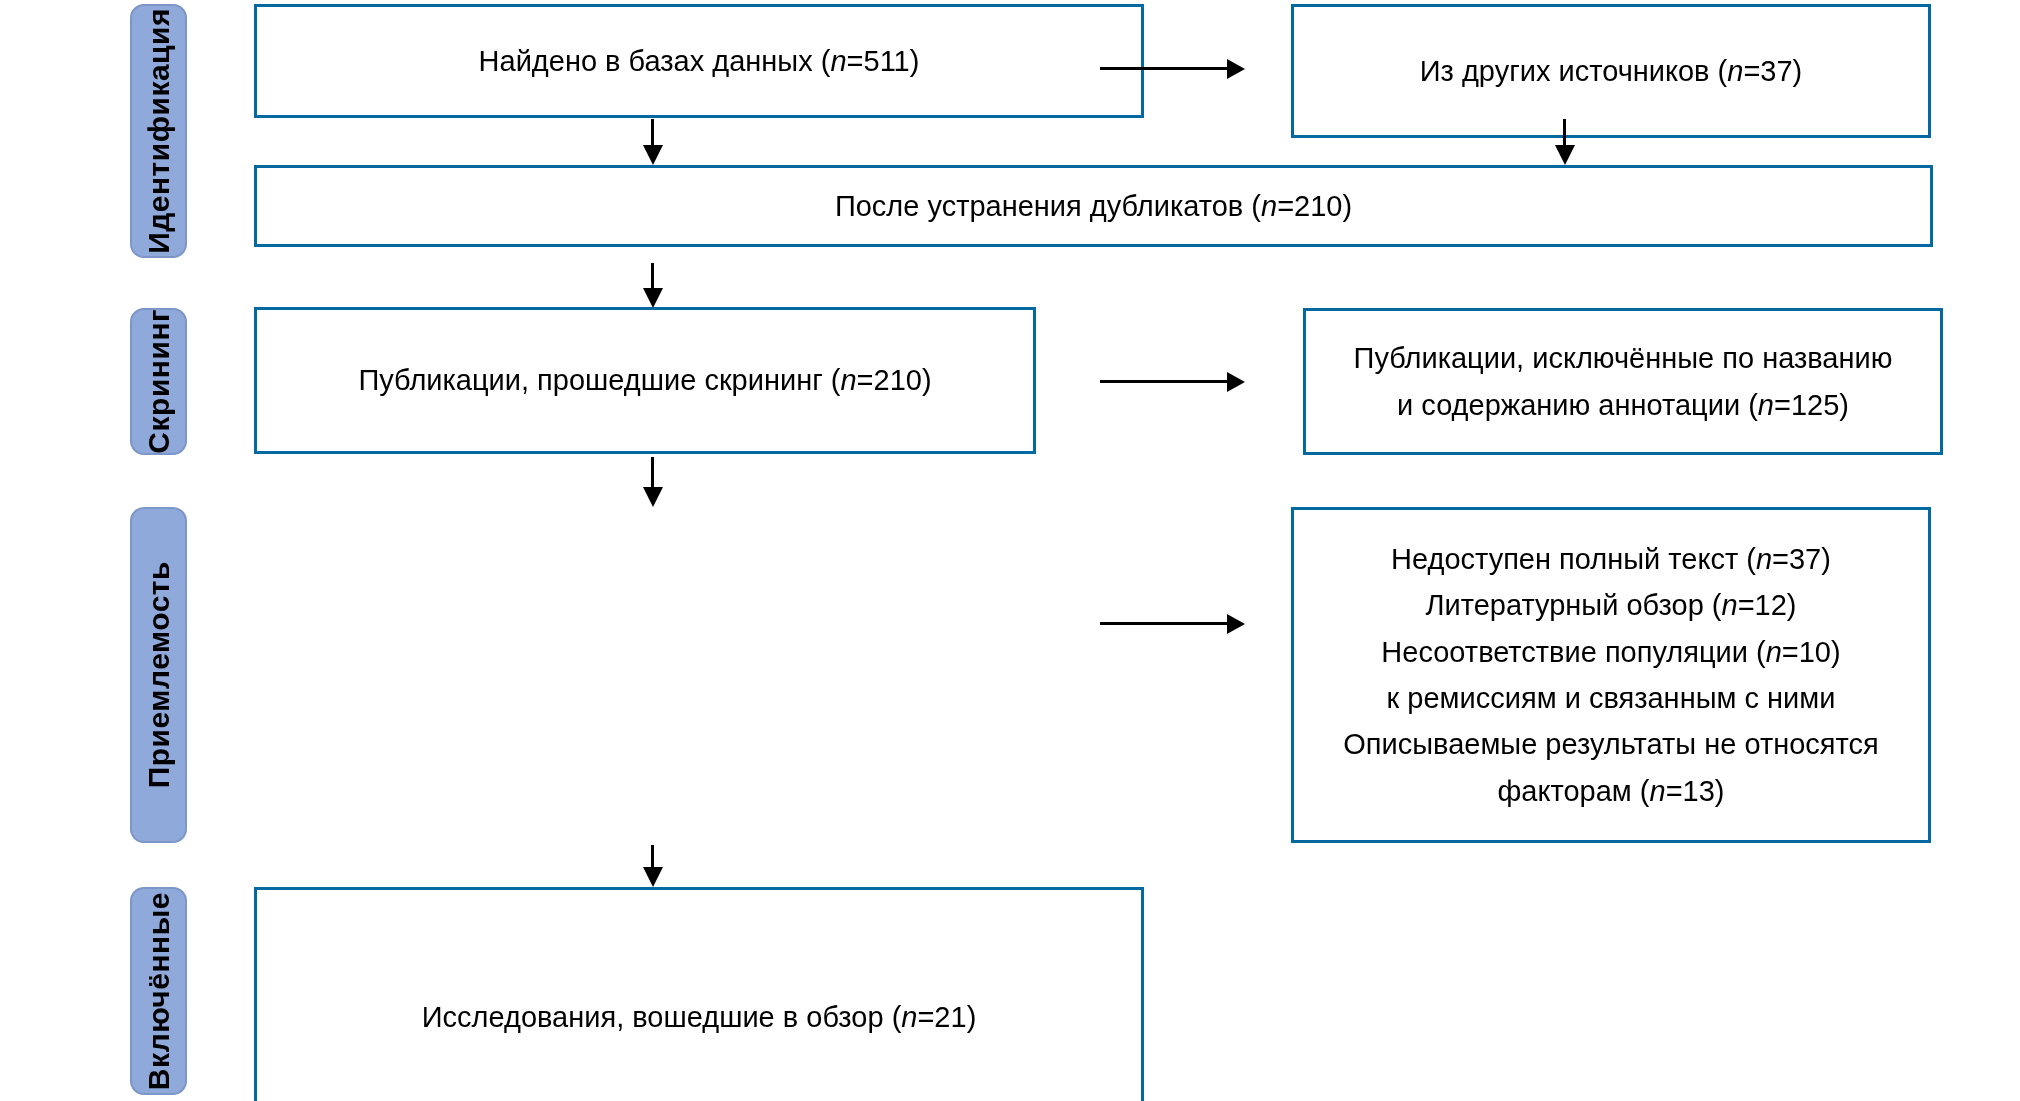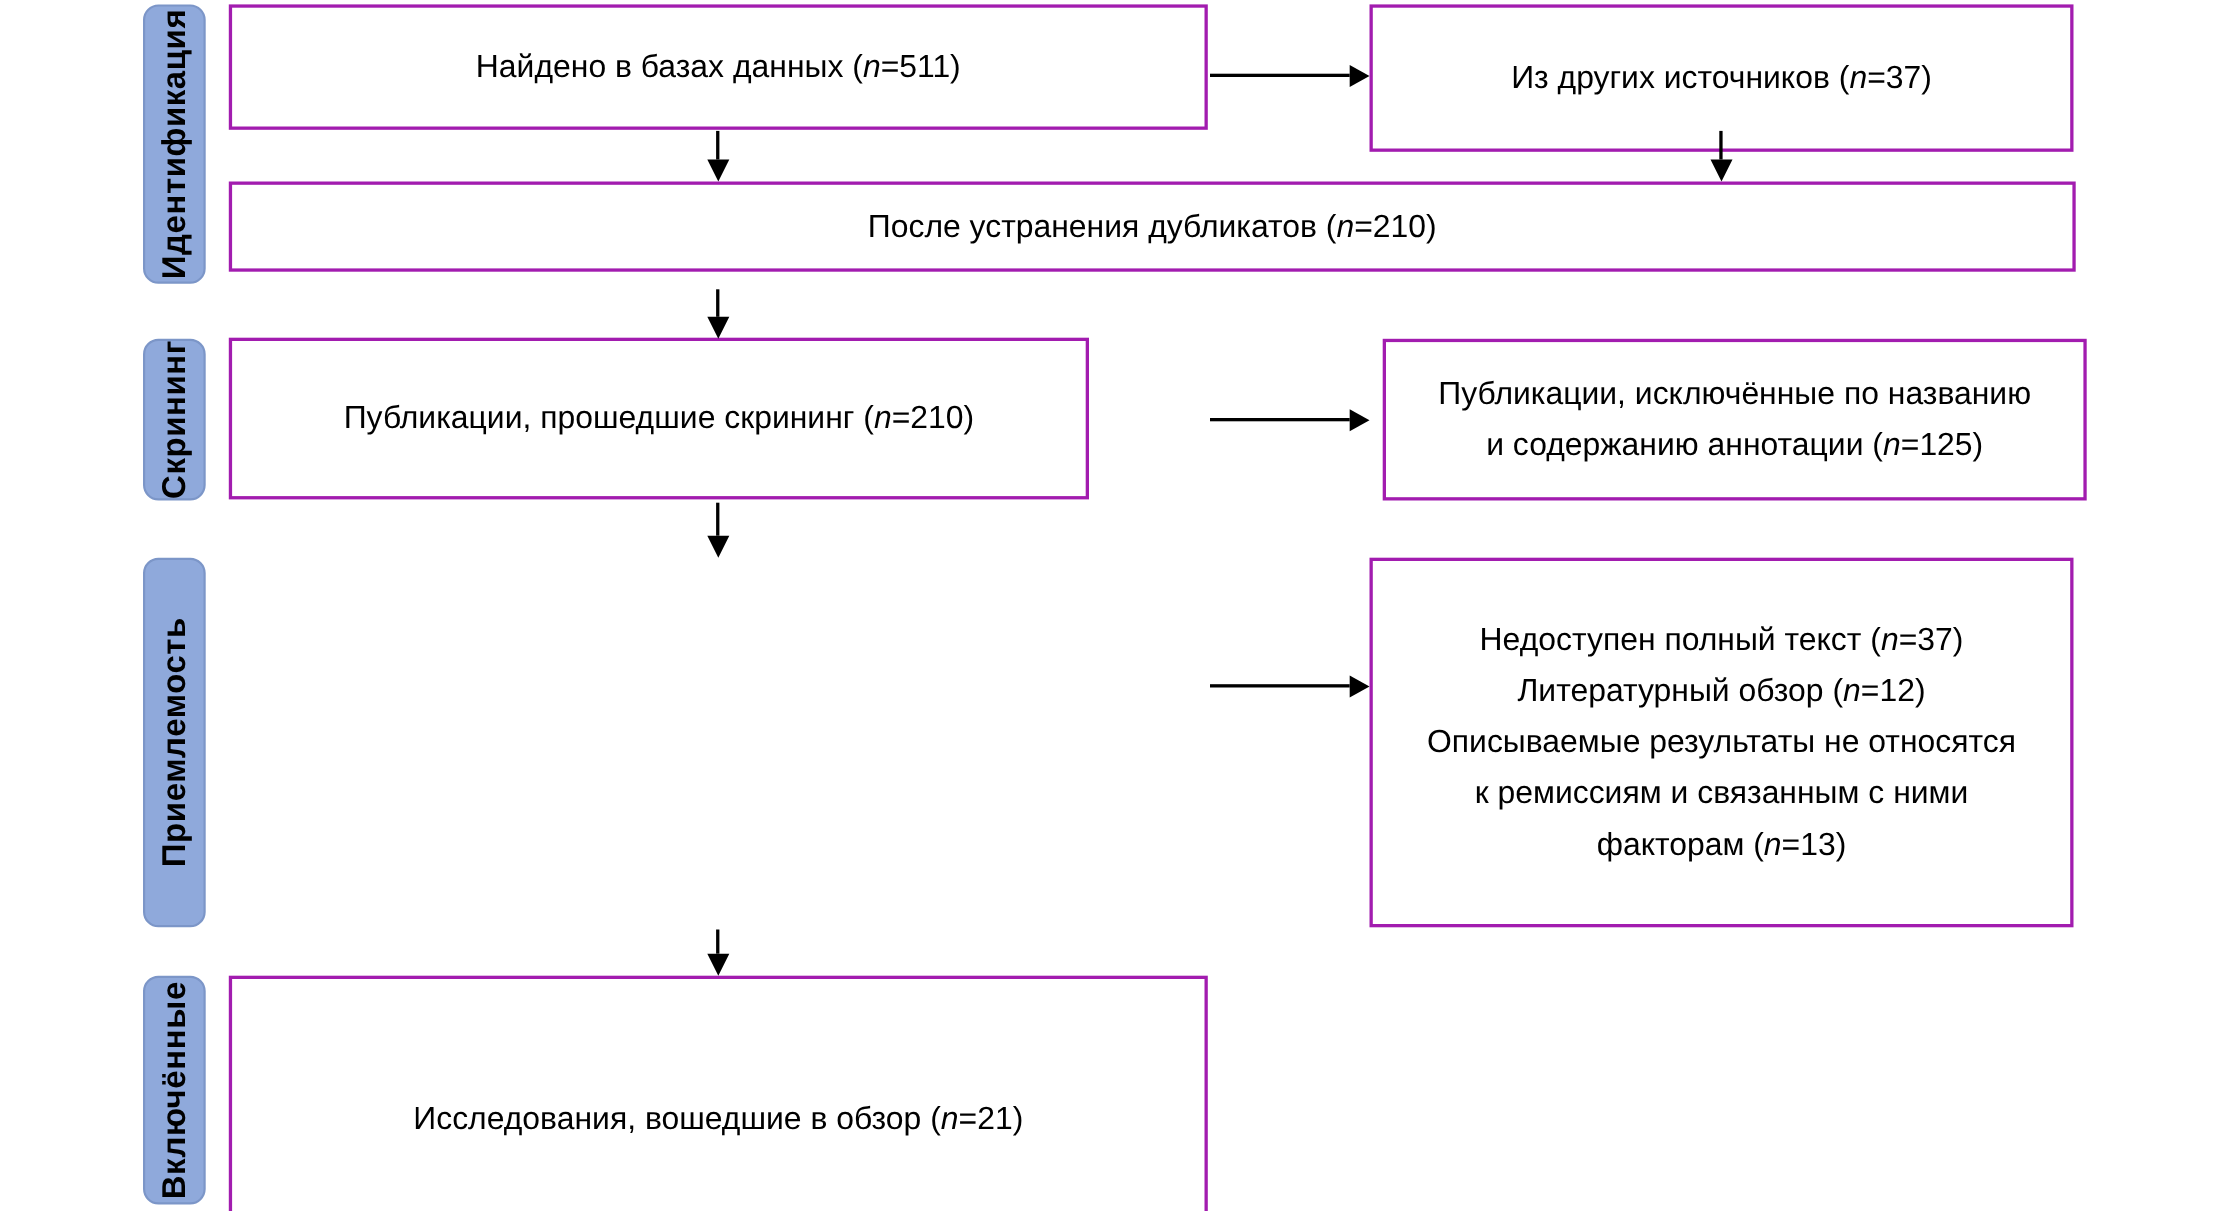--- a/index.html
+++ b/index.html
@@ -31,29 +31,30 @@
     font-weight: bold;
     font-size: 30px;
     letter-spacing: 0.5px;
     white-space: nowrap;
     color: #000000;
   }
   
   .box {
     position: absolute;
     background: #ffffff;
-    border: 3px solid #a21caf;
+    border: 3px solid #0369a1;
     box-sizing: border-box;
     display: flex;
     flex-direction: column;
     align-items: center;
     justify-content: center;
     text-align: center;
     font-size: 29px;
     line-height: 1.6;
+    margin-left: 46px;
   }
   .box .line { white-space: nowrap; }
   .it { font-style: italic; }
   
   .av {
     position: absolute;
     width: 3px;
     background: #000000;
   }
   .av::after {
@@ -117,22 +118,23 @@
       <div class="line"><span>Публикации, прошедшие скрининг (</span><span class="it">n</span><span>=210)</span></div>
     </div>
   <div class="box" style="left:1257px;top:308px;width:640px;height:147px">
       <div class="line"><span>Публикации, исключённые по названию</span></div>
       <div class="line"><span>и содержанию аннотации (</span><span class="it">n</span><span>=125)</span></div>
     </div>
 
   <div class="box" style="left:1245px;top:507px;width:640px;height:336px">
       <div class="line"><span>Недоступен полный текст (</span><span class="it">n</span><span>=37)</span></div>
       <div class="line"><span>Литературный обзор (</span><span class="it">n</span><span>=12)</span></div>
+      <div class="line"><span>Несоответствие популяции (</span><span class="it">n</span><span>=10)</span></div>
+      <div class="line"><span>к ремиссиям и связанным с ними</span></div>
       <div class="line"><span>Описываемые результаты не относятся</span></div>
-      <div class="line"><span>к ремиссиям и связанным с ними</span></div>
       <div class="line"><span>факторам (</span><span class="it">n</span><span>=13)</span></div>
     </div>
 
   <div class="box" style="left:208px;top:887px;width:890px;height:260px">
       <div class="line"><span>Исследования, вошедшие в обзор (</span><span class="it">n</span><span>=21)</span></div>
     </div>
 
   <div class="ah" style="left:1100px;top:67px;width:127px"></div>
   <div class="av" style="left:651px;top:119px;height:26px"></div>
   <div class="av" style="left:1563px;top:119px;height:26px"></div>

